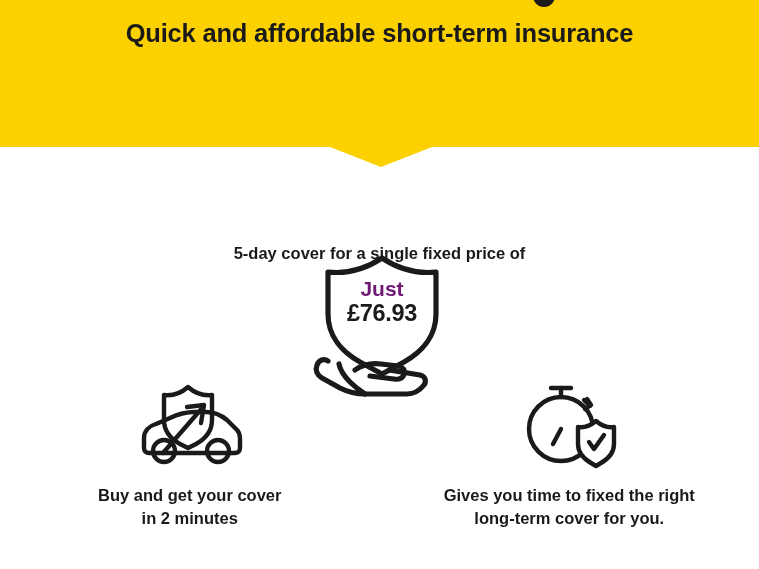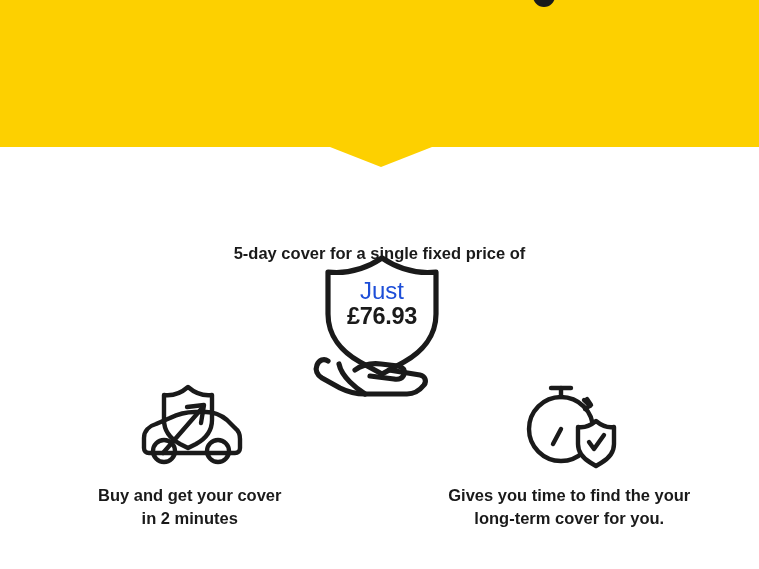--- a/index.html
+++ b/index.html
@@ -83,24 +83,24 @@
   .hero-price {
     position: absolute;
     left: 306px;
     top: 278px;
     width: 152px;
     text-align: center;
     pointer-events: none;
   }
   .hero-price .line1 {
     display: block;
-    font-size: 24px;
-    font-weight: normal;
+    font-size: 21px;
+    font-weight: bold;
     line-height: 1.08;
-    color: #1d4ed8;
+    color: #701a75;
   }
   .hero-price .line2 {
     display: block;
     font-size: 23.5px;
     font-weight: bold;
     line-height: 1.1;
     color: #1a1a1a;
     letter-spacing: -0.3px;
   }
 
@@ -130,20 +130,21 @@
     line-height: 1.42;
     color: #1a1a1a;
     white-space: pre-line;
   }
 </style>
 </head>
 <body>
 
 <div class="banner">
   <div class="clipped-descender"></div>
+  <div class="banner-heading">Quick and affordable short-term insurance</div>
 </div>
 <div class="banner-notch"></div>
 
 <div class="price-intro">5-day cover for a single fixed price of</div>
 
 <div class="hero-icon">
   <svg viewBox="0 0 152 145" width="152" height="145" fill="none" stroke="#1a1a1a" stroke-width="5.2" stroke-linecap="round" stroke-linejoin="round">
 
     <path d="M22 20 C40 22 58 18 76 6 C94 18 112 22 130 20
              L130 62 C130 84 116 100 98 110
@@ -205,17 +206,17 @@
         <path d="M76 31 L82 27 L78 21"></path>
 
         <path d="M52 51 L44 66"></path>
 
         <path d="M69 49 C75 50 81 48 87 43 C93 48 99 50 105 49
                  L105 66 C105 75 99 81 92 85 L87 88 L82 85
                  C75 81 69 75 69 66 Z" fill="#ffffff"></path>
         <path d="M80 64 L85 71 L95 57"></path>
       </svg>
     </div>
-    <div class="feature-label">Gives you time to find the your
+    <div class="feature-label">Gives you time to fixed the right
 long-term cover for you.</div>
   </div>
 
 </div>
 
 </body></html>

